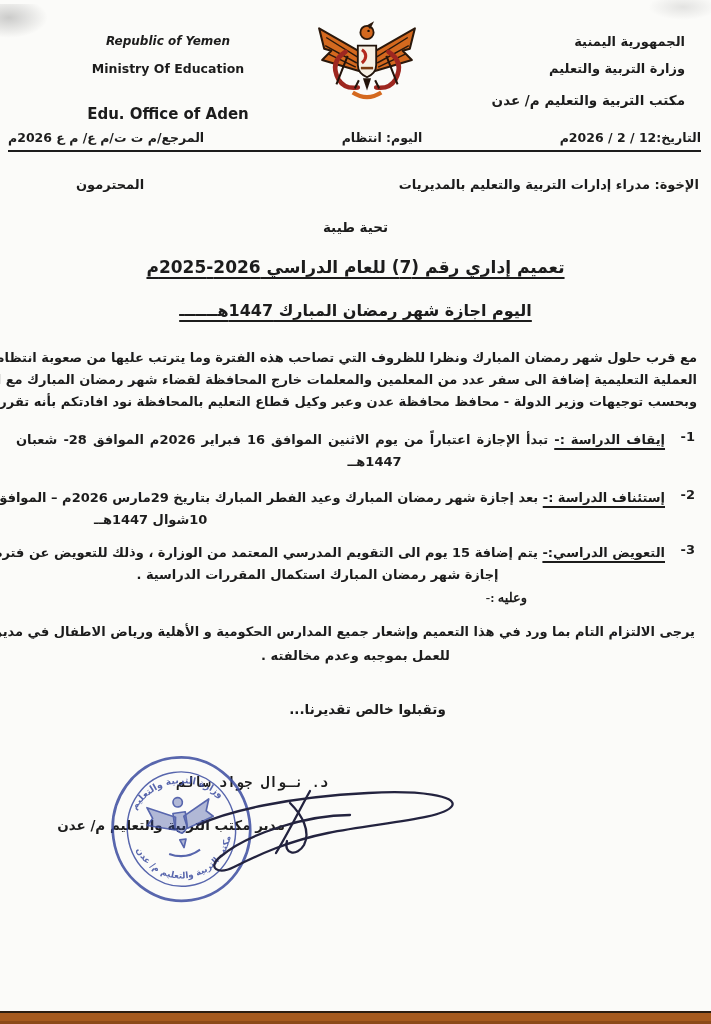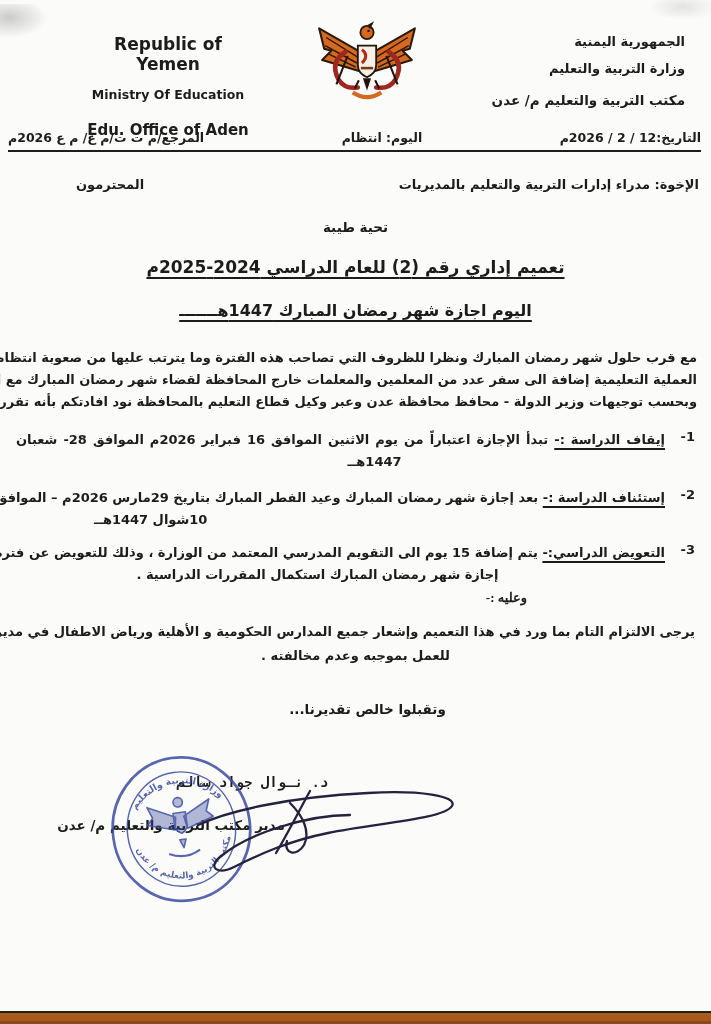--- a/index.html
+++ b/index.html
@@ -9,23 +9,23 @@
     font-family:"DejaVu Sans","Liberation Sans",sans-serif;
     direction:rtl;
   }
   .smudge1{position:absolute;top:4px;left:-8px;width:56px;height:34px;
     background:radial-gradient(ellipse at 30% 40%, rgba(125,125,125,.38), rgba(125,125,125,0) 70%);}
   .smudge2{position:absolute;top:-6px;left:648px;width:70px;height:26px;
     background:radial-gradient(ellipse, rgba(140,140,140,.22), rgba(140,140,140,0) 70%);}
 
   
   .hdr-en{position:absolute;top:34px;left:84px;width:168px;text-align:center;direction:ltr;font-weight:700;}
-  .hdr-en .l1{font-size:17px;}
+  .hdr-en .l1{font-size:12px;font-style:italic;}
   .hdr-en .l2{font-size:12.5px;margin-top:13px;}
-  .hdr-en .l3{font-size:15px;margin-top:19px;}
+  .hdr-en .l3{font-size:15px;margin-top:29px;}
   .hdr-ar{position:absolute;top:34px;right:26px;text-align:right;font-weight:700;}
   .hdr-ar .l1{font-size:13px;}
   .hdr-ar .l2{font-size:13px;margin-top:12px;}
   .hdr-ar .l3{font-size:13.5px;margin-top:16px;}
   .emblem{position:absolute;top:14px;left:314px;width:106px;height:98px;}
 
   
   .meta{position:absolute;top:130px;left:8px;right:10px;display:flex;
     justify-content:space-between;align-items:flex-end;
     font-size:12.5px;font-weight:700;border-bottom:2.2px solid #1d1d1d;padding-bottom:5px;}
@@ -132,21 +132,21 @@
   </div>
 
   <div class="addressee">
     <span>الإخوة: مدراء إدارات التربية والتعليم بالمديريات</span>
     <span>المحترمون</span>
   </div>
 
   <div class="greeting">تحية طيبة</div>
 
   <div class="title1">
-    <span class="u">تعميم إداري رقم (2) للعام الدراسي 2024-2025م</span>
+    <span class="u">تعميم إداري رقم (7) للعام الدراسي 2026-2025م</span>
   </div>
   <div class="title2">
     <span class="u">اليوم اجازة شهر رمضان المبارك 1447هـــــــ</span>
   </div>
 
   <div class="body-par">
     <div class="jline">مع قرب حلول شهر رمضان المبارك ونظرا للظروف التي تصاحب هذه الفترة وما يترتب عليها من صعوبة انتظام</div>
     <div class="jline">العملية التعليمية إضافة الى سفر عدد من المعلمين والمعلمات خارج المحافظة لقضاء شهر رمضان المبارك مع اسرهم</div>
     <div class="jline">وبحسب توجيهات وزير الدولة - محافظ محافظة عدن وعبر وكيل قطاع التعليم بالمحافظة نود افادتكم بأنه تقرر الاتي:-</div>
   </div>

